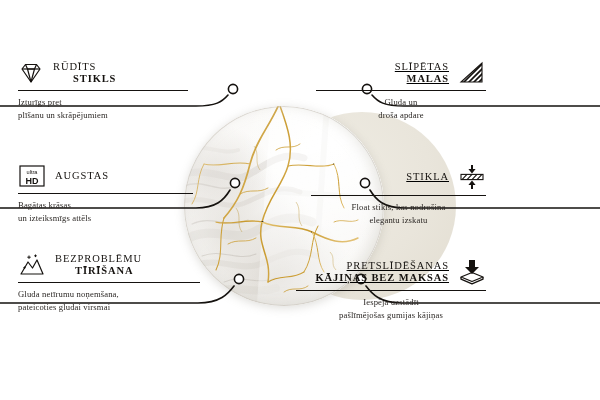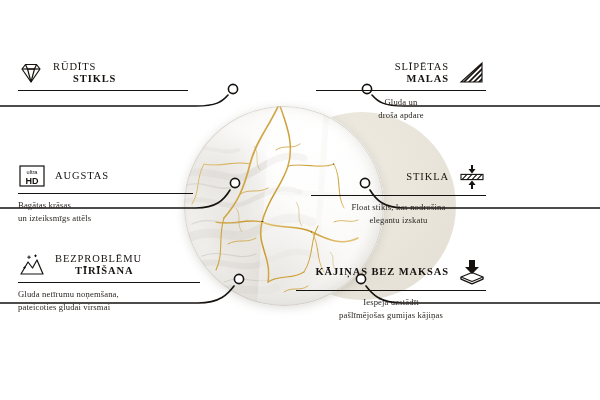--- a/index.html
+++ b/index.html
@@ -60,21 +60,21 @@
 
   
   .connectors{position:absolute;left:0;top:0;width:600px;height:400px;}
 
   
   .feature{position:absolute;}
   .feature .head{display:flex;align-items:center;gap:9px;}
   .feature.left .head{justify-content:flex-start;}
   .feature.right .head{justify-content:flex-end;}
   .titles{display:flex;flex-direction:column;line-height:1.16;}
-  .feature.right .titles{align-items:flex-end;text-align:left;}
+  .feature.right .titles{align-items:flex-end;text-align:left;text-decoration:underline;}
   .t1{font-size:10.5px;letter-spacing:.9px;color:#15120f;font-weight:400;white-space:nowrap;}
   .t2{font-size:10.5px;letter-spacing:.9px;color:#15120f;font-weight:700;white-space:nowrap;padding-left:20px;}
   .rule{height:1px;background:#15120f;margin-top:5px;}
   .desc{font-size:8.6px;line-height:1.5;color:#2b2724;margin-top:5px;white-space:pre-line;letter-spacing:.15px;}
   .feature.right .desc{text-align:center;}
 
   .icon{flex:0 0 auto;display:flex;align-items:flex-start;justify-content:center;}
 </style>
 </head>
 <body>
@@ -191,20 +191,22 @@
             <path d="M9.5 7 H16.5"></path>
           </g>
         </svg>
       </span>
       <span class="titles">
         <span class="t1">RŪDĪTS</span>
         <span class="t2">STIKLS</span>
       </span>
     </div>
     <div class="rule"></div>
+    <div class="desc">Izturīgs pret
+plīšanu un skrāpējumiem</div>
   </div>
 
   <div class="feature left" style="left:18px;top:164px;width:175px;">
     <div class="head">
       <span class="icon">
         <svg width="28" height="24" viewBox="0 0 28 24">
           <rect x="2" y="2" width="24" height="20" fill="none" stroke="#15120f" stroke-width="1.2"></rect>
           <text x="14" y="10" font-family="Liberation Sans, sans-serif" font-size="5.6" text-anchor="middle" fill="#15120f">ultra</text>
           <text x="14" y="19.5" font-family="Liberation Sans, sans-serif" font-size="9" font-weight="bold" text-anchor="middle" fill="#15120f">HD</text>
         </svg>
@@ -293,20 +295,21 @@
       </span>
     </div>
     <div class="rule"></div>
     <div class="desc">Float stikls, kas nodrošina
 elegantu izskatu</div>
   </div>
 
   <div class="feature right" style="right:18px;top:259px;width:190px;">
     <div class="head">
       <span class="titles">
+        <span class="t1">PRETSLĪDĒŠANAS</span>
         <span class="t2">KĀJIŅAS BEZ MAKSAS</span>
       </span>
       <span class="icon">
         <svg width="28" height="26" viewBox="0 0 28 26">
           <path d="M11 1 h6 v7 h4 l-7 7 l-7 -7 h4 Z" fill="#15120f"></path>
           <path d="M14 13.5 L25 18 L14 22.5 L3 18 Z" fill="none" stroke="#15120f" stroke-width="1.3" stroke-linejoin="round"></path>
           <path d="M3 18 v2.2 L14 24.8 L25 20.2 V18" fill="none" stroke="#15120f" stroke-width="1.3" stroke-linejoin="round"></path>
         </svg>
       </span>
     </div>

